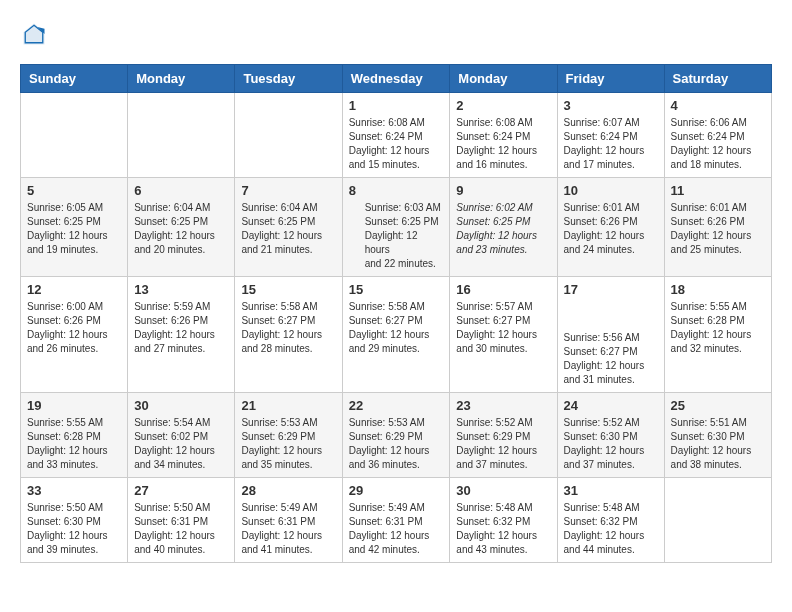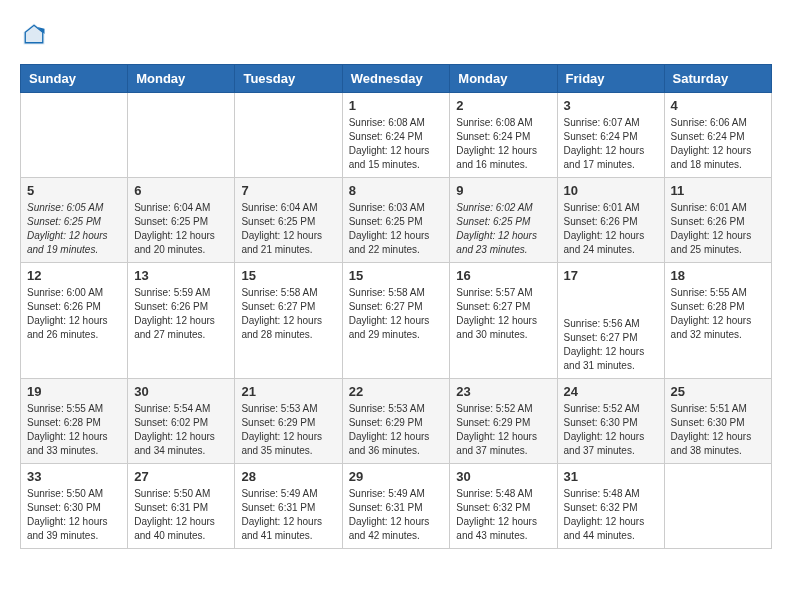--- a/index.html
+++ b/index.html
@@ -155,42 +155,42 @@
           <span class="day-number">4</span>
           <div class="day-info" style="white-space: pre-line;">Sunrise: 6:06 AM
 Sunset: 6:24 PM
 Daylight: 12 hours
 and 18 minutes.</div>
         </td>
       </tr>
       <tr>
         <td>
           <span class="day-number">5</span>
-          <div class="day-info" style="white-space: pre-line; font-style: italic;">Sunrise: 6:05 AM
+          <div class="day-info" style="white-space: pre-line;">Sunrise: 6:05 AM
 Sunset: 6:25 PM
 Daylight: 12 hours
 and 19 minutes.</div>
         </td>
         <td>
           <span class="day-number">6</span>
           <div class="day-info" style="white-space: pre-line;">Sunrise: 6:04 AM
 Sunset: 6:25 PM
 Daylight: 12 hours
 and 20 minutes.</div>
         </td>
         <td>
           <span class="day-number">7</span>
           <div class="day-info" style="white-space: pre-line;">Sunrise: 6:04 AM
 Sunset: 6:25 PM
 Daylight: 12 hours
 and 21 minutes.</div>
         </td>
         <td>
           <span class="day-number">8</span>
-          <div class="day-info" style="white-space: pre-line;">Sunrise: 6:03 AM
+          <div class="day-info" style="white-space: pre-line; margin-left: 16px;">Sunrise: 6:03 AM
 Sunset: 6:25 PM
 Daylight: 12 hours
 and 22 minutes.</div>
         </td>
         <td>
           <span class="day-number">9</span>
           <div class="day-info" style="white-space: pre-line; font-style: italic;">Sunrise: 6:02 AM
 Sunset: 6:25 PM
 Daylight: 12 hours
 and 23 minutes.</div>

